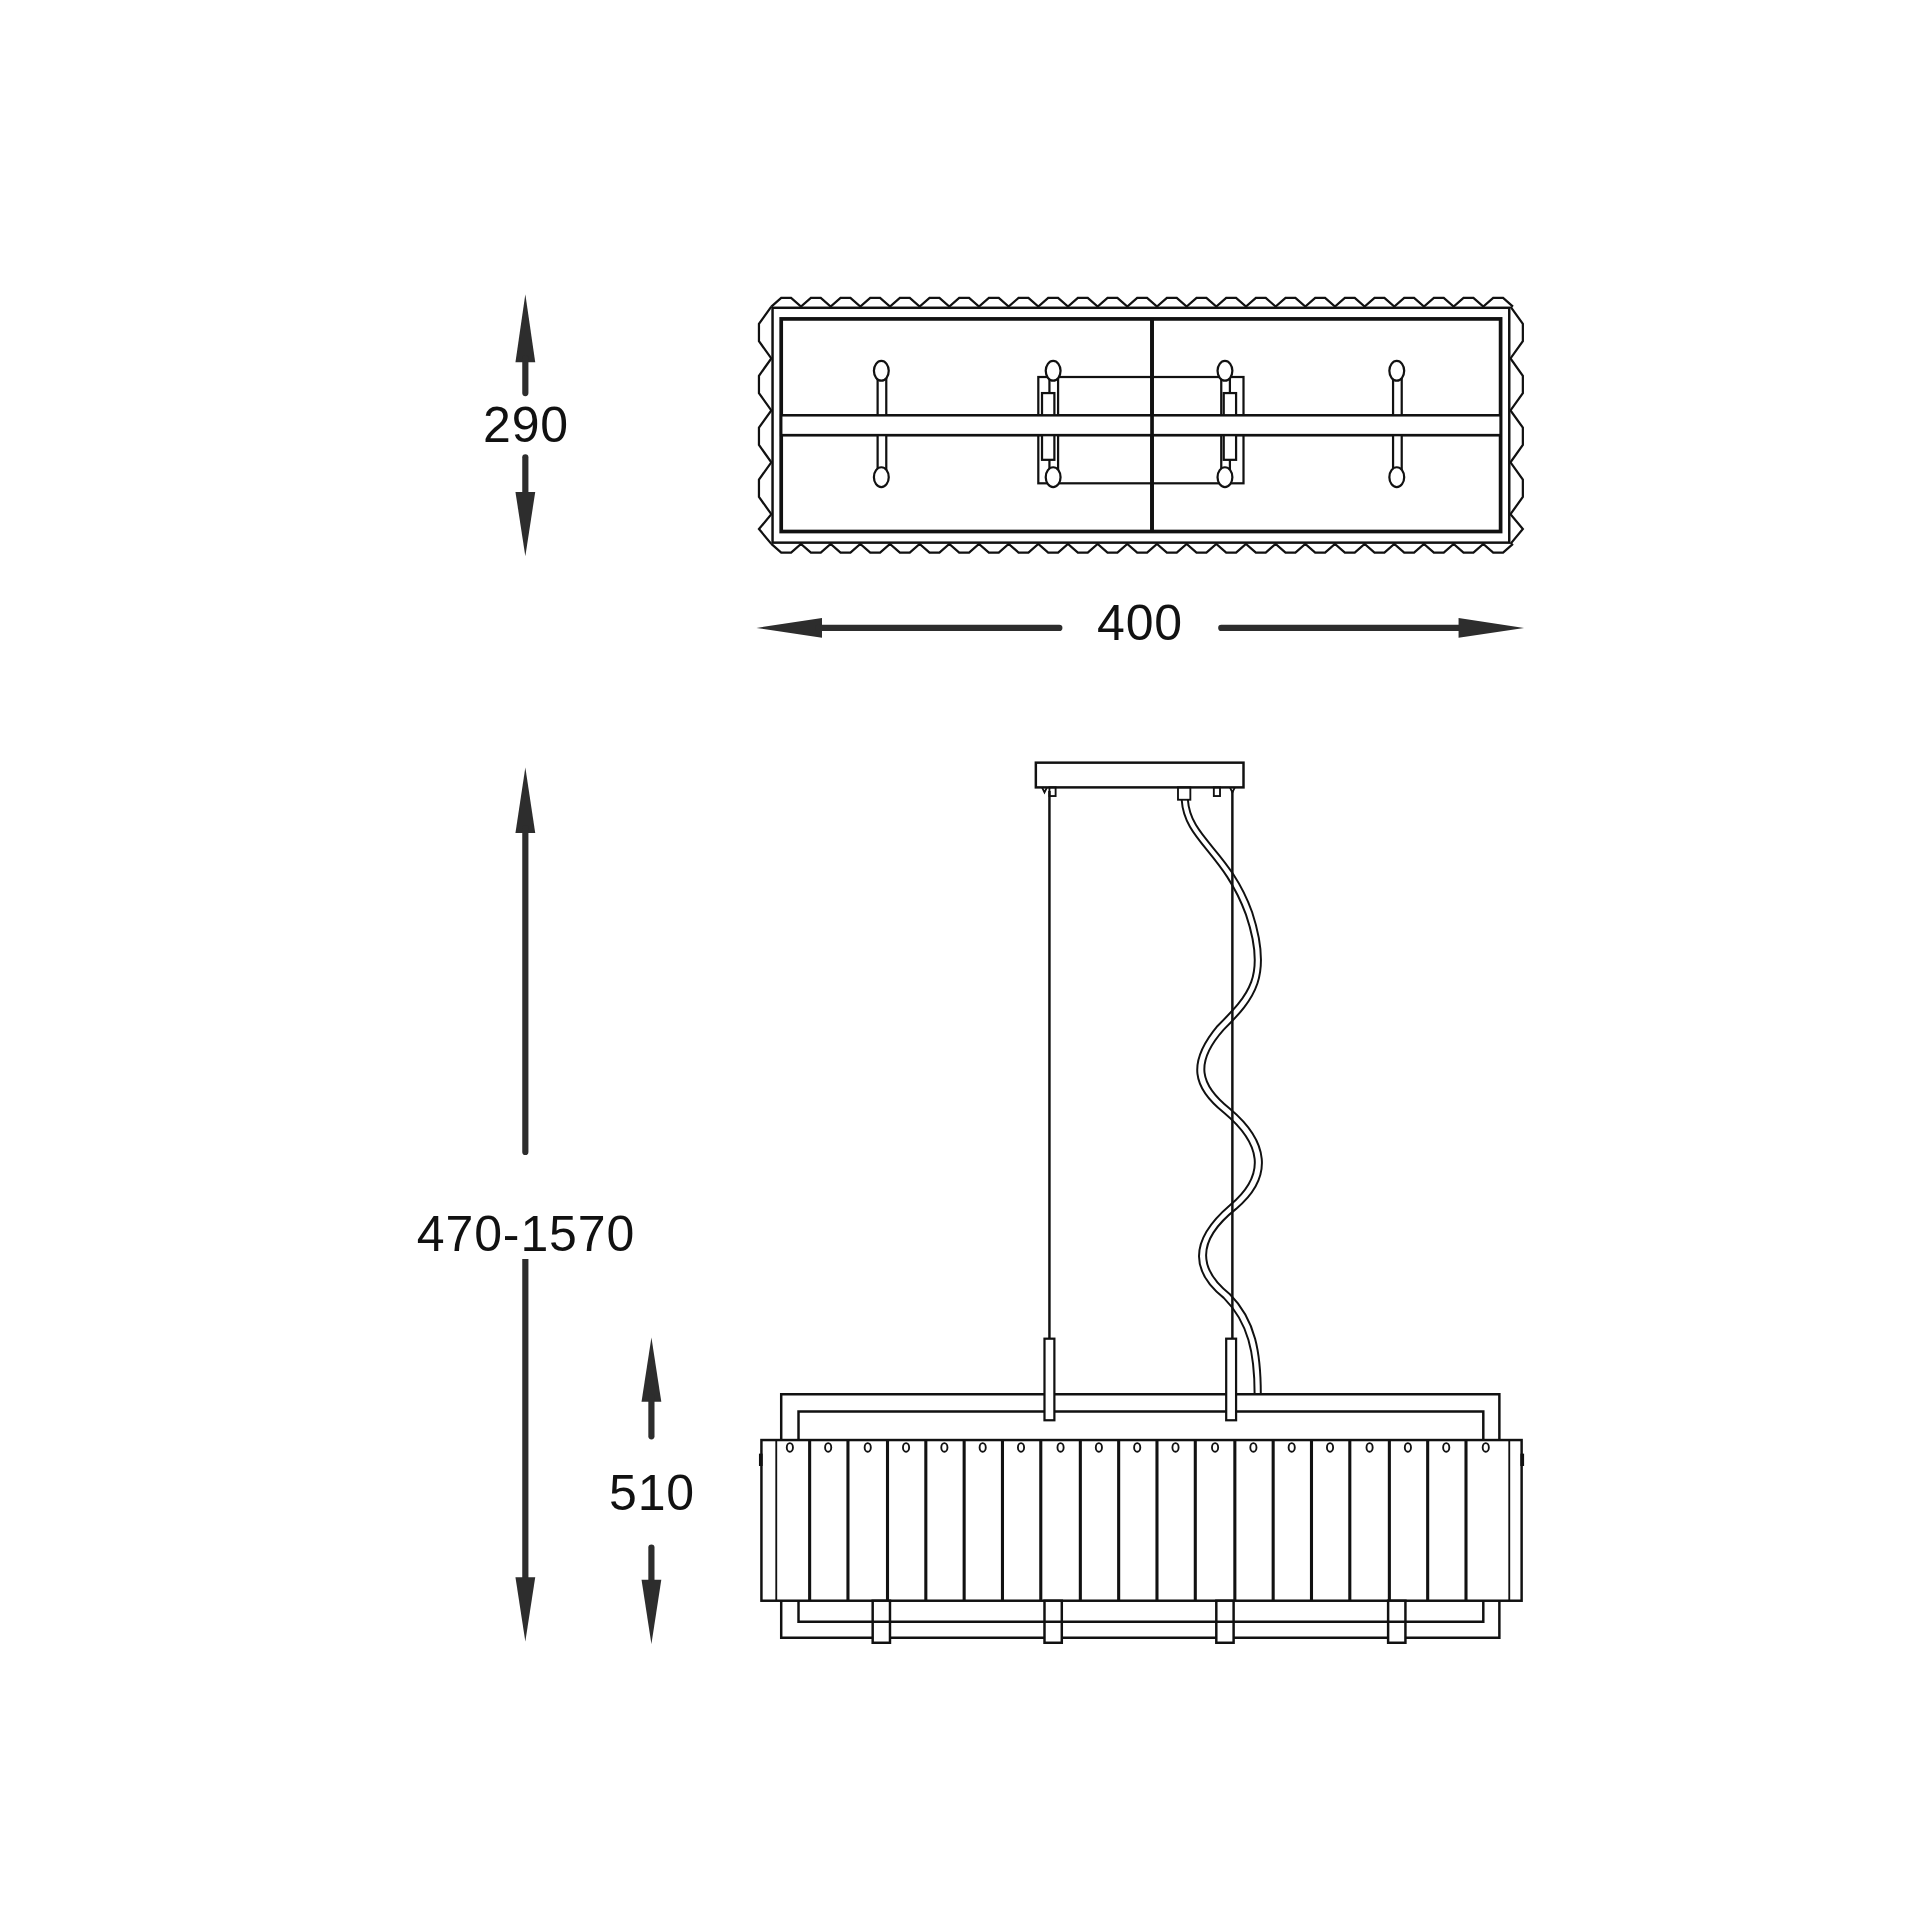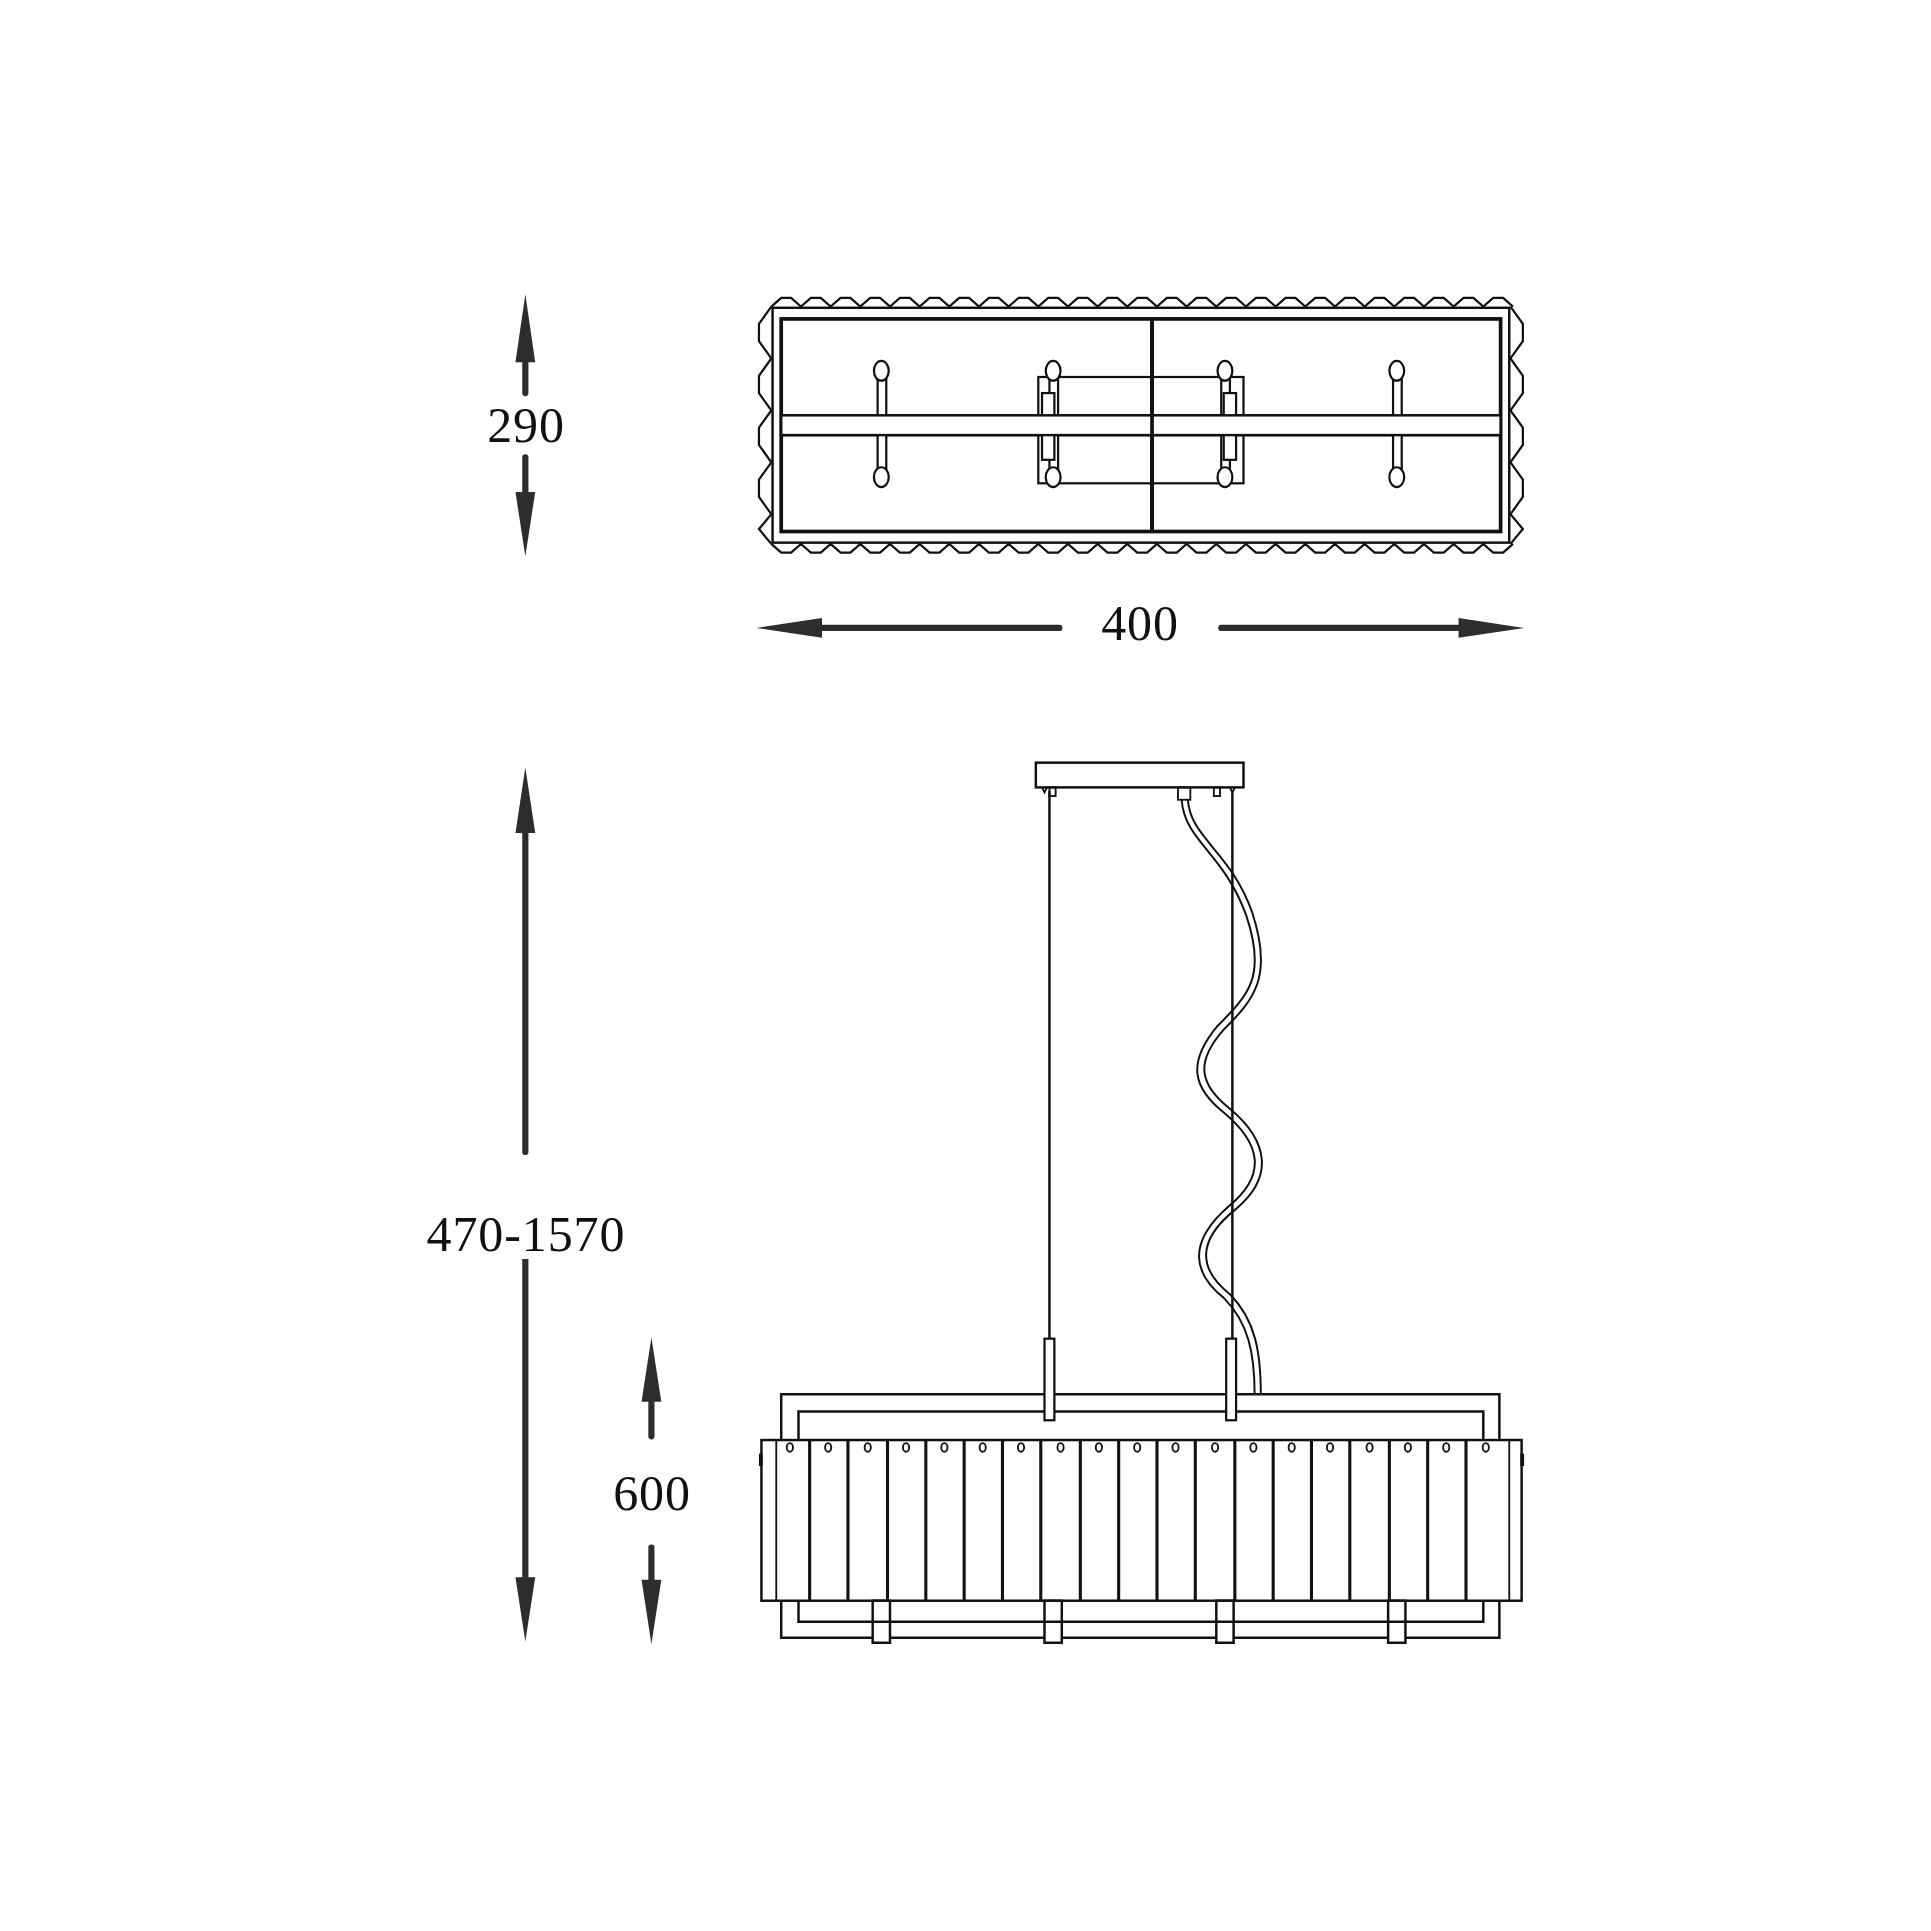--- a/index.html
+++ b/index.html
@@ -1,21 +1,21 @@
 <!DOCTYPE html>
 <html style="font-size:14.4px"><head>
 <meta charset="utf-8">
 <style>
   html, body { margin: 0; padding: 0; background: #ffffff; }
   body { width: 1932px; height: 1932px; overflow: hidden; }
   .canvas { position: relative; width: 1932px; height: 1932px; }
   svg.drawing { position: absolute; left: 0; top: 0; width: 1932px; height: 1932px; }
   .dim-label {
     position: absolute;
-    font-family: Liberation Serif, serif;
+    font-family: Liberation Sans, sans-serif;
     font-size: 50px;
     color: #111111;
     background: #ffffff;
     line-height: 1;
     white-space: nowrap;
     transform: translate(-50%, -50%);
     letter-spacing: 0.9px;
   }
 </style>
 </head>
@@ -205,15 +205,15 @@
       <polygon points="527,1082 519,1134 535,1134" stroke="none"></polygon>
       <line x1="527" y1="1130" x2="527" y2="1162" stroke-width="5" stroke-linecap="round"></line>
       <line x1="527" y1="1252" x2="527" y2="1282" stroke-width="5" stroke-linecap="round"></line>
       <polygon points="527,1330 519,1278 535,1278" stroke="none"></polygon>
     </g>
   </svg>
 
   <div class="dim-label" style="left:526px; top:425px;">290</div>
   <div class="dim-label" style="left:1140px; top:623px;">400</div>
   <div class="dim-label" style="left:526px; top:1202px;margin-top:32px;">470-1570</div>
-  <div class="dim-label" style="left:652px; top:1493px;">600</div>
+  <div class="dim-label" style="left:652px; top:1493px;">510</div>
 </div>
 
 
 </body></html>

